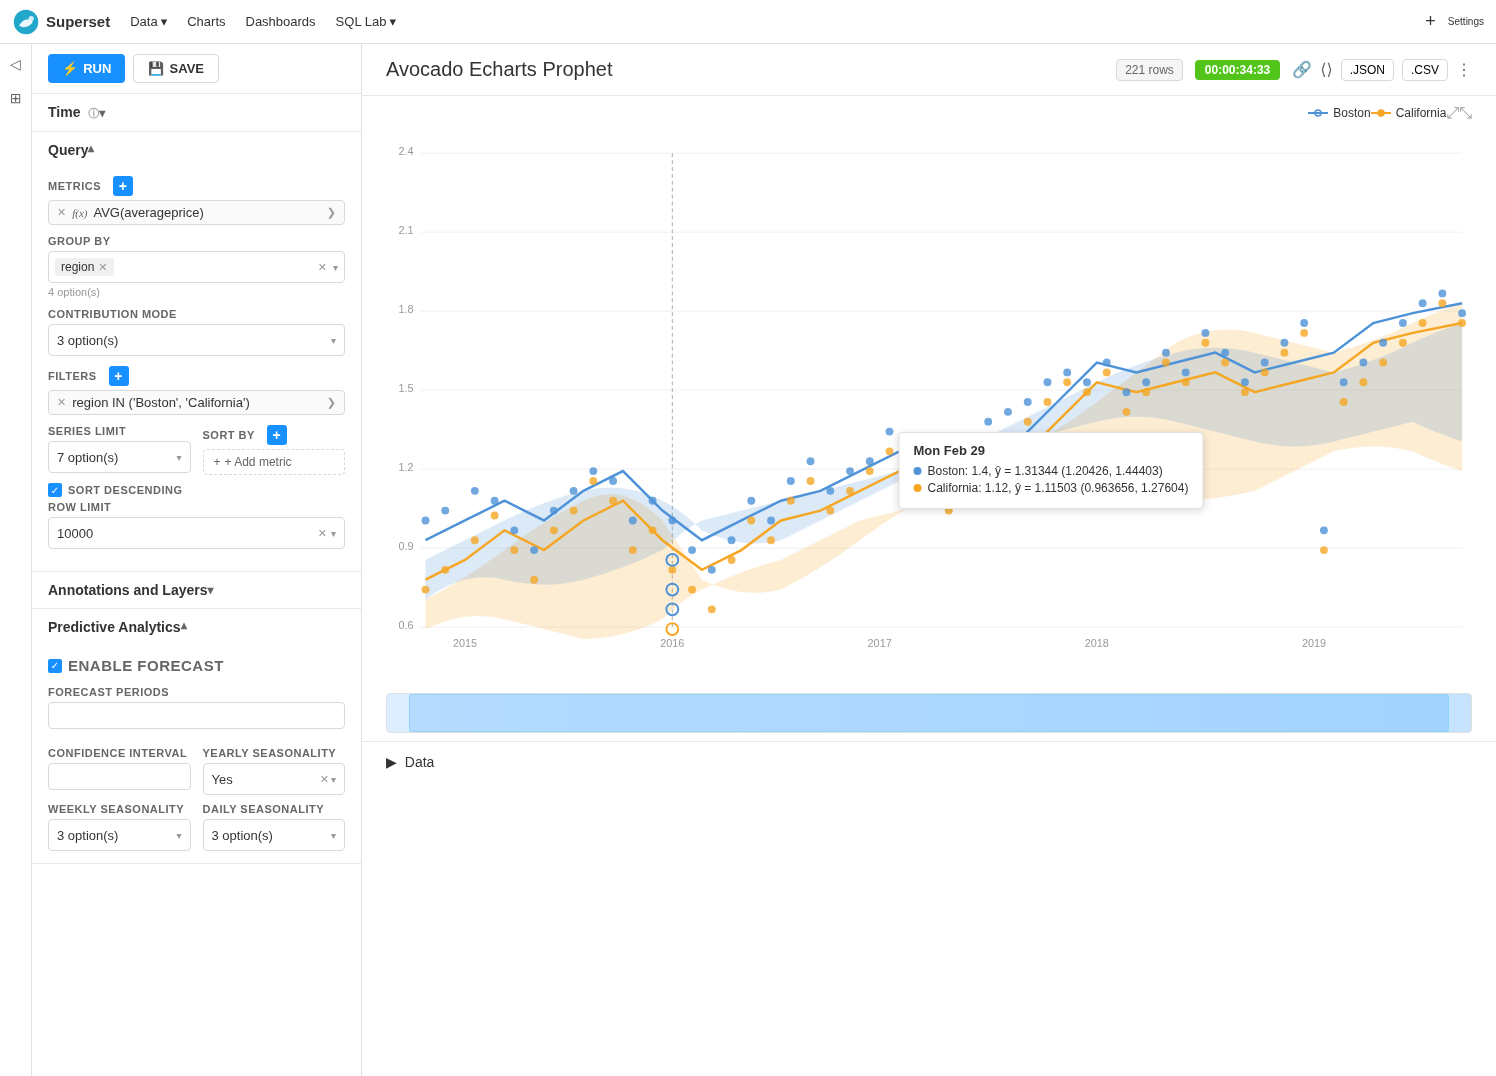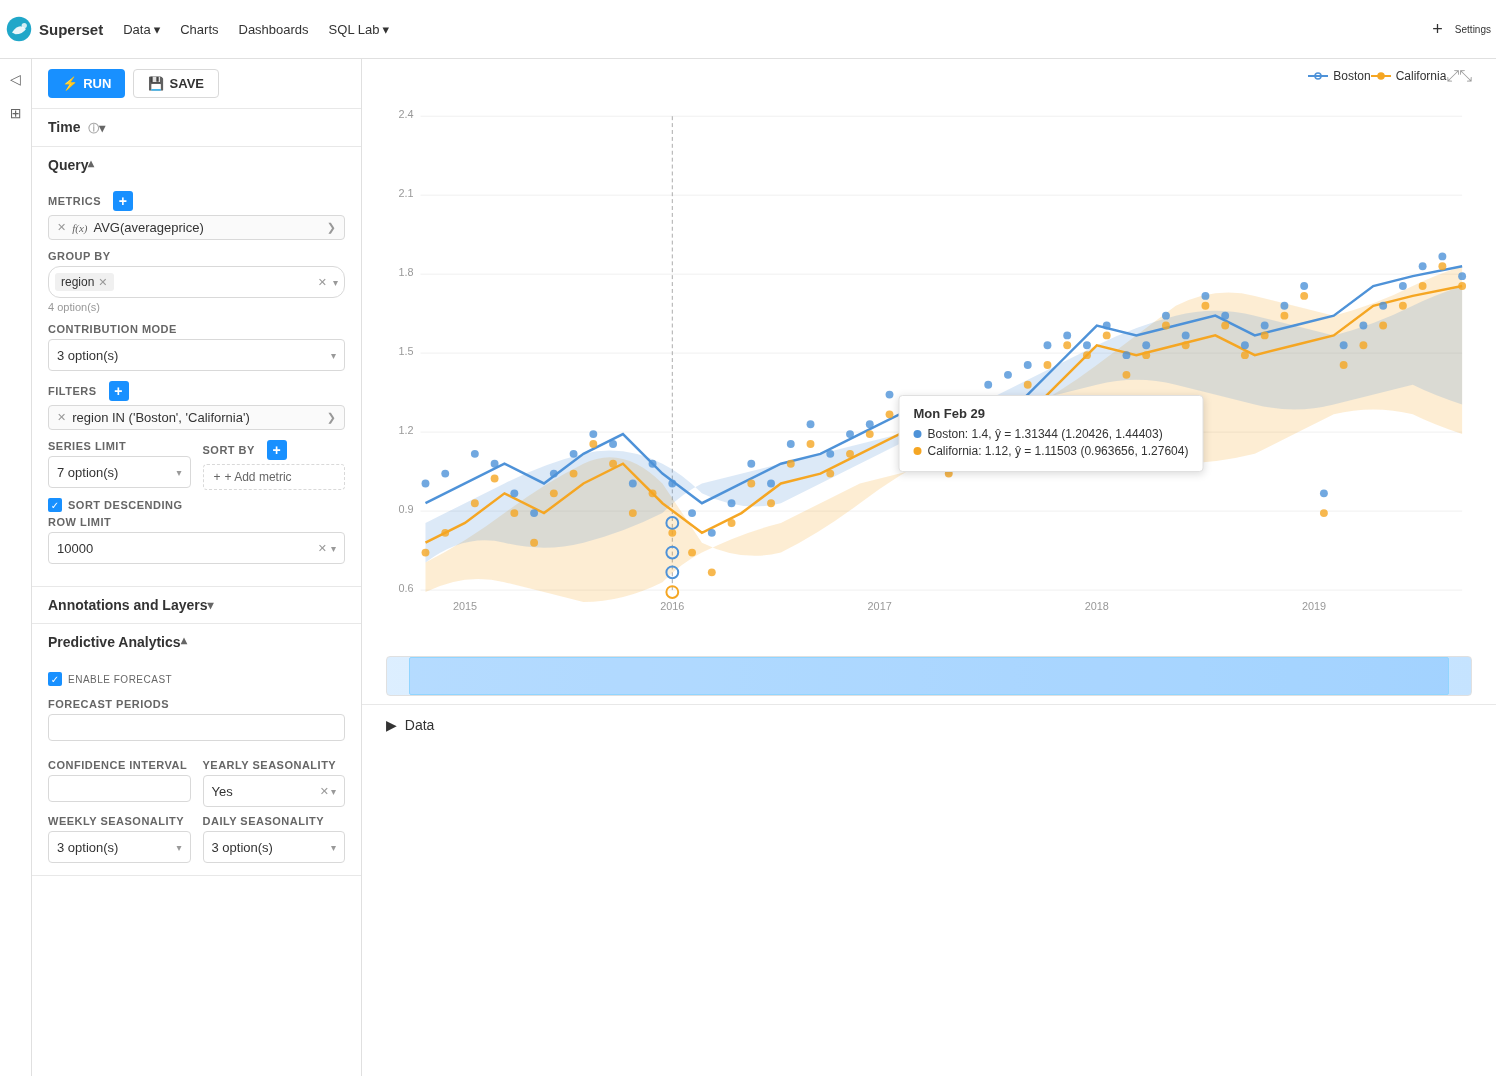--- a/index.html
+++ b/index.html
@@ -1,22 +1,22 @@
 <!DOCTYPE html>
 <html><head>
   <meta charset="utf-8">
   <style>
     * { box-sizing: border-box; margin: 0; padding: 0; }
     body { font-family: -apple-system, BlinkMacSystemFont, 'Segoe UI', sans-serif; font-size: 13px; background: #f5f5f5; color: #333; }
 
     
     .topnav {
-      display: flex; align-items: center; height: 59px;
+      display: flex; align-items: center; height: 44px;
       background: #fff; border-bottom: 1px solid #e0e0e0;
-      padding: 0 5px; gap: 20px;
+      padding: 0 12px; gap: 20px;
     }
     .topnav-logo { display: flex; align-items: center; gap: 6px; font-weight: 700; font-size: 15px; }
     .topnav-logo svg { width: 28px; height: 28px; }
     .topnav-links { display: flex; gap: 20px; }
     .topnav-link { color: #333; text-decoration: none; font-size: 13px; display: flex; align-items: center; gap: 3px; }
     .topnav-right { margin-left: auto; display: flex; align-items: center; gap: 12px; }
     .topnav-plus { font-size: 18px; cursor: pointer; }
 
     
     .main-layout { display: flex; height: calc(100vh - 44px); overflow: hidden; }
@@ -53,21 +53,21 @@
       padding: 6px 14px; font-size: 13px; font-weight: 600; cursor: pointer;
       display: flex; align-items: center; gap: 5px;
     }
     .btn-row { display: flex; gap: 8px; padding: 10px 16px; border-bottom: 1px solid #e8e8e8; }
 
     
     .field-label { font-size: 11px; font-weight: 600; color: #666; text-transform: uppercase; letter-spacing: 0.5px; margin-bottom: 4px; display: flex; align-items: center; gap: 12px; }
 
     
     .tag-field {
-      border: 1px solid #d9d9d9; border-radius: 12px; padding: 4px 6px;
+      border: 1px solid #d9d9d9; border-radius: 4px; padding: 4px 6px;
       display: flex; align-items: center; gap: 4px; flex-wrap: wrap; min-height: 32px;
       background: #fff; cursor: pointer; position: relative;
     }
     .tag { background: #f0f0f0; border-radius: 3px; padding: 2px 6px; font-size: 12px; display: flex; align-items: center; gap: 4px; }
     .tag-x { cursor: pointer; color: #999; font-size: 11px; }
     .tag-arrow { margin-left: auto; color: #999; font-size: 10px; }
 
     
     .select-field {
       border: 1px solid #d9d9d9; border-radius: 4px; padding: 5px 8px;
@@ -355,21 +355,21 @@
 
     <div class="panel-section">
       <div class="panel-section-header">
         <span>Predictive Analytics</span>
         <span class="chevron-up">▾</span>
       </div>
       <div class="panel-section-content">
 
         <div class="checkbox-row">
           <div class="checkbox-box"></div>
-          <span style="font-size:10px; font-weight:400; color:#666; text-transform:uppercase; letter-spacing:0.5px;">ENABLE FORECAST</span>
+          <span style="font-size:15px; font-weight:700; color:#666; text-transform:uppercase; letter-spacing:0.5px;">ENABLE FORECAST</span>
         </div>
 
         <div class="spacer"></div>
 
         <div class="section-row">
           <div class="field-label">
             <span>FORECAST PERIODS</span>
           </div>
           <input type="text" class="text-input" style="">
         </div>
@@ -419,20 +419,36 @@
           </div>
         </div>
 
       </div>
     </div>
 
   </div>
 
   <div class="chart-area">
 
+    <div class="chart-header">
+      <h1 class="chart-title">Avocado Echarts Prophet</h1>
+      <span class="rows-badge">221 rows</span>
+      <span class="time-badge">00:00:34:33</span>
+      <div class="chart-header-icons">
+        <span class="header-icon-link">🔗</span>
+        <span class="header-icon-link">⟨⟩</span>
+        <button class="header-icon-btn">
+          <span>.JSON</span>
+        </button>
+        <button class="header-icon-btn">
+          <span>.CSV</span>
+        </button>
+        <span class="header-icon-link">⋮</span>
+      </div>
+    </div>
 
     <div class="chart-legend">
       <div class="legend-item">
         <svg width="20" height="10">
           <line x1="0" y1="5" x2="20" y2="5" stroke="#4e92d8" stroke-width="2"></line>
           <circle cx="10" cy="5" r="3" fill="none" stroke="#4e92d8" stroke-width="1.5"></circle>
         </svg>
         <span>Boston</span>
       </div>
       <div class="legend-item">

